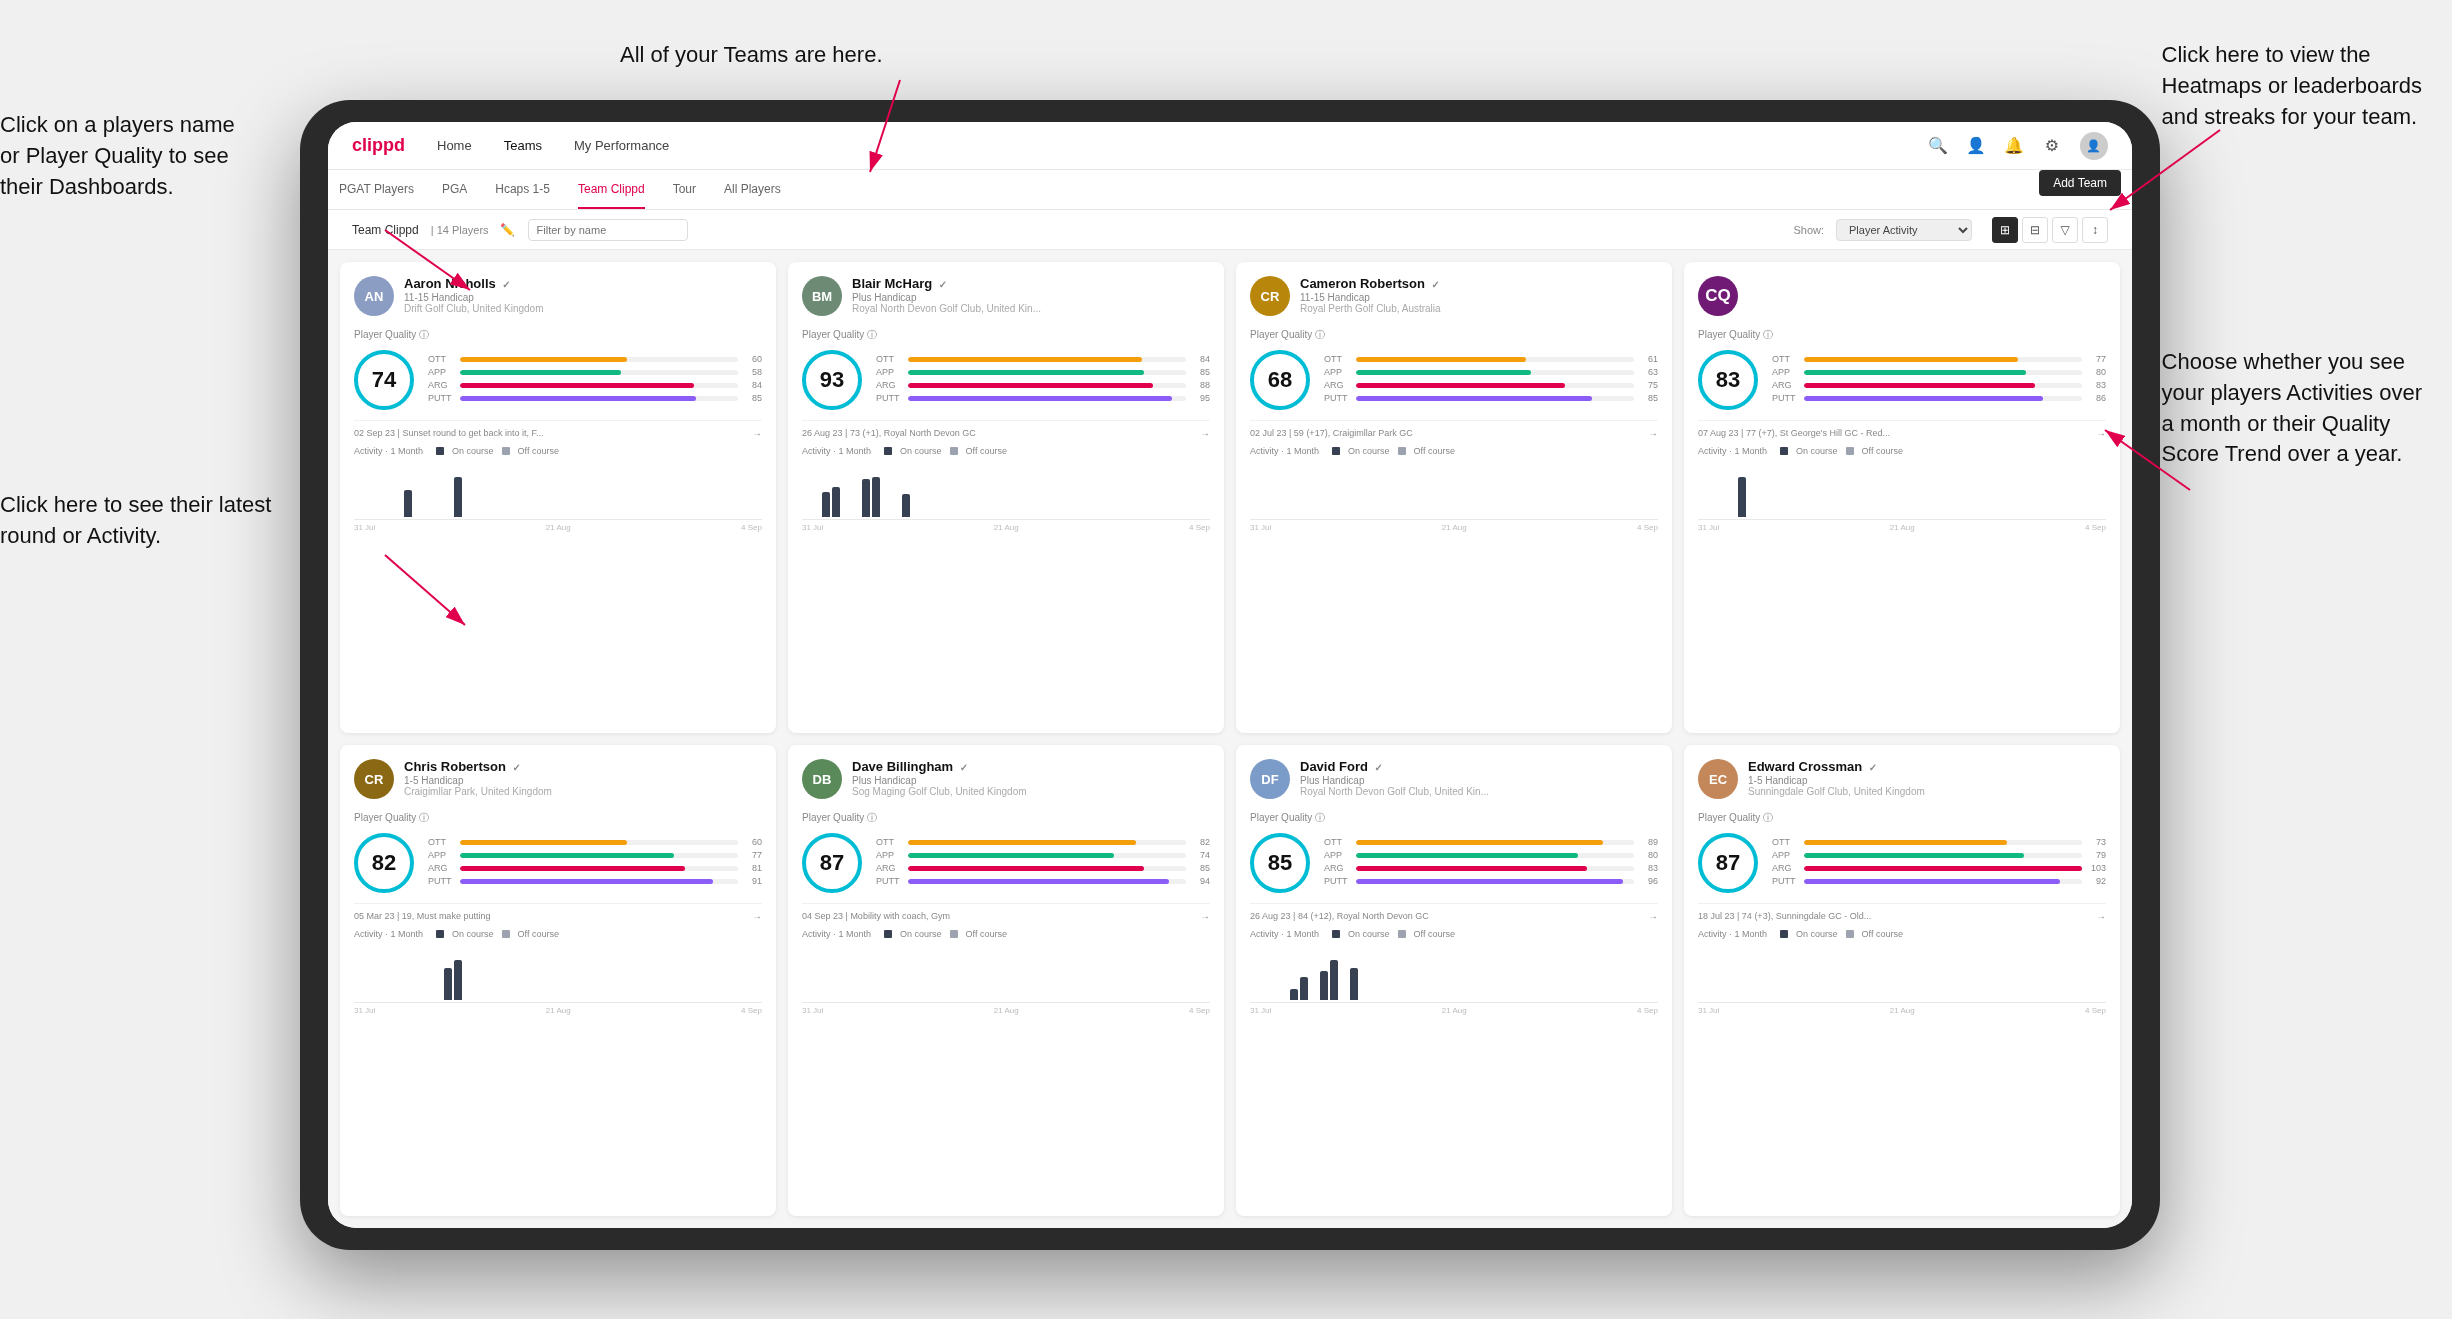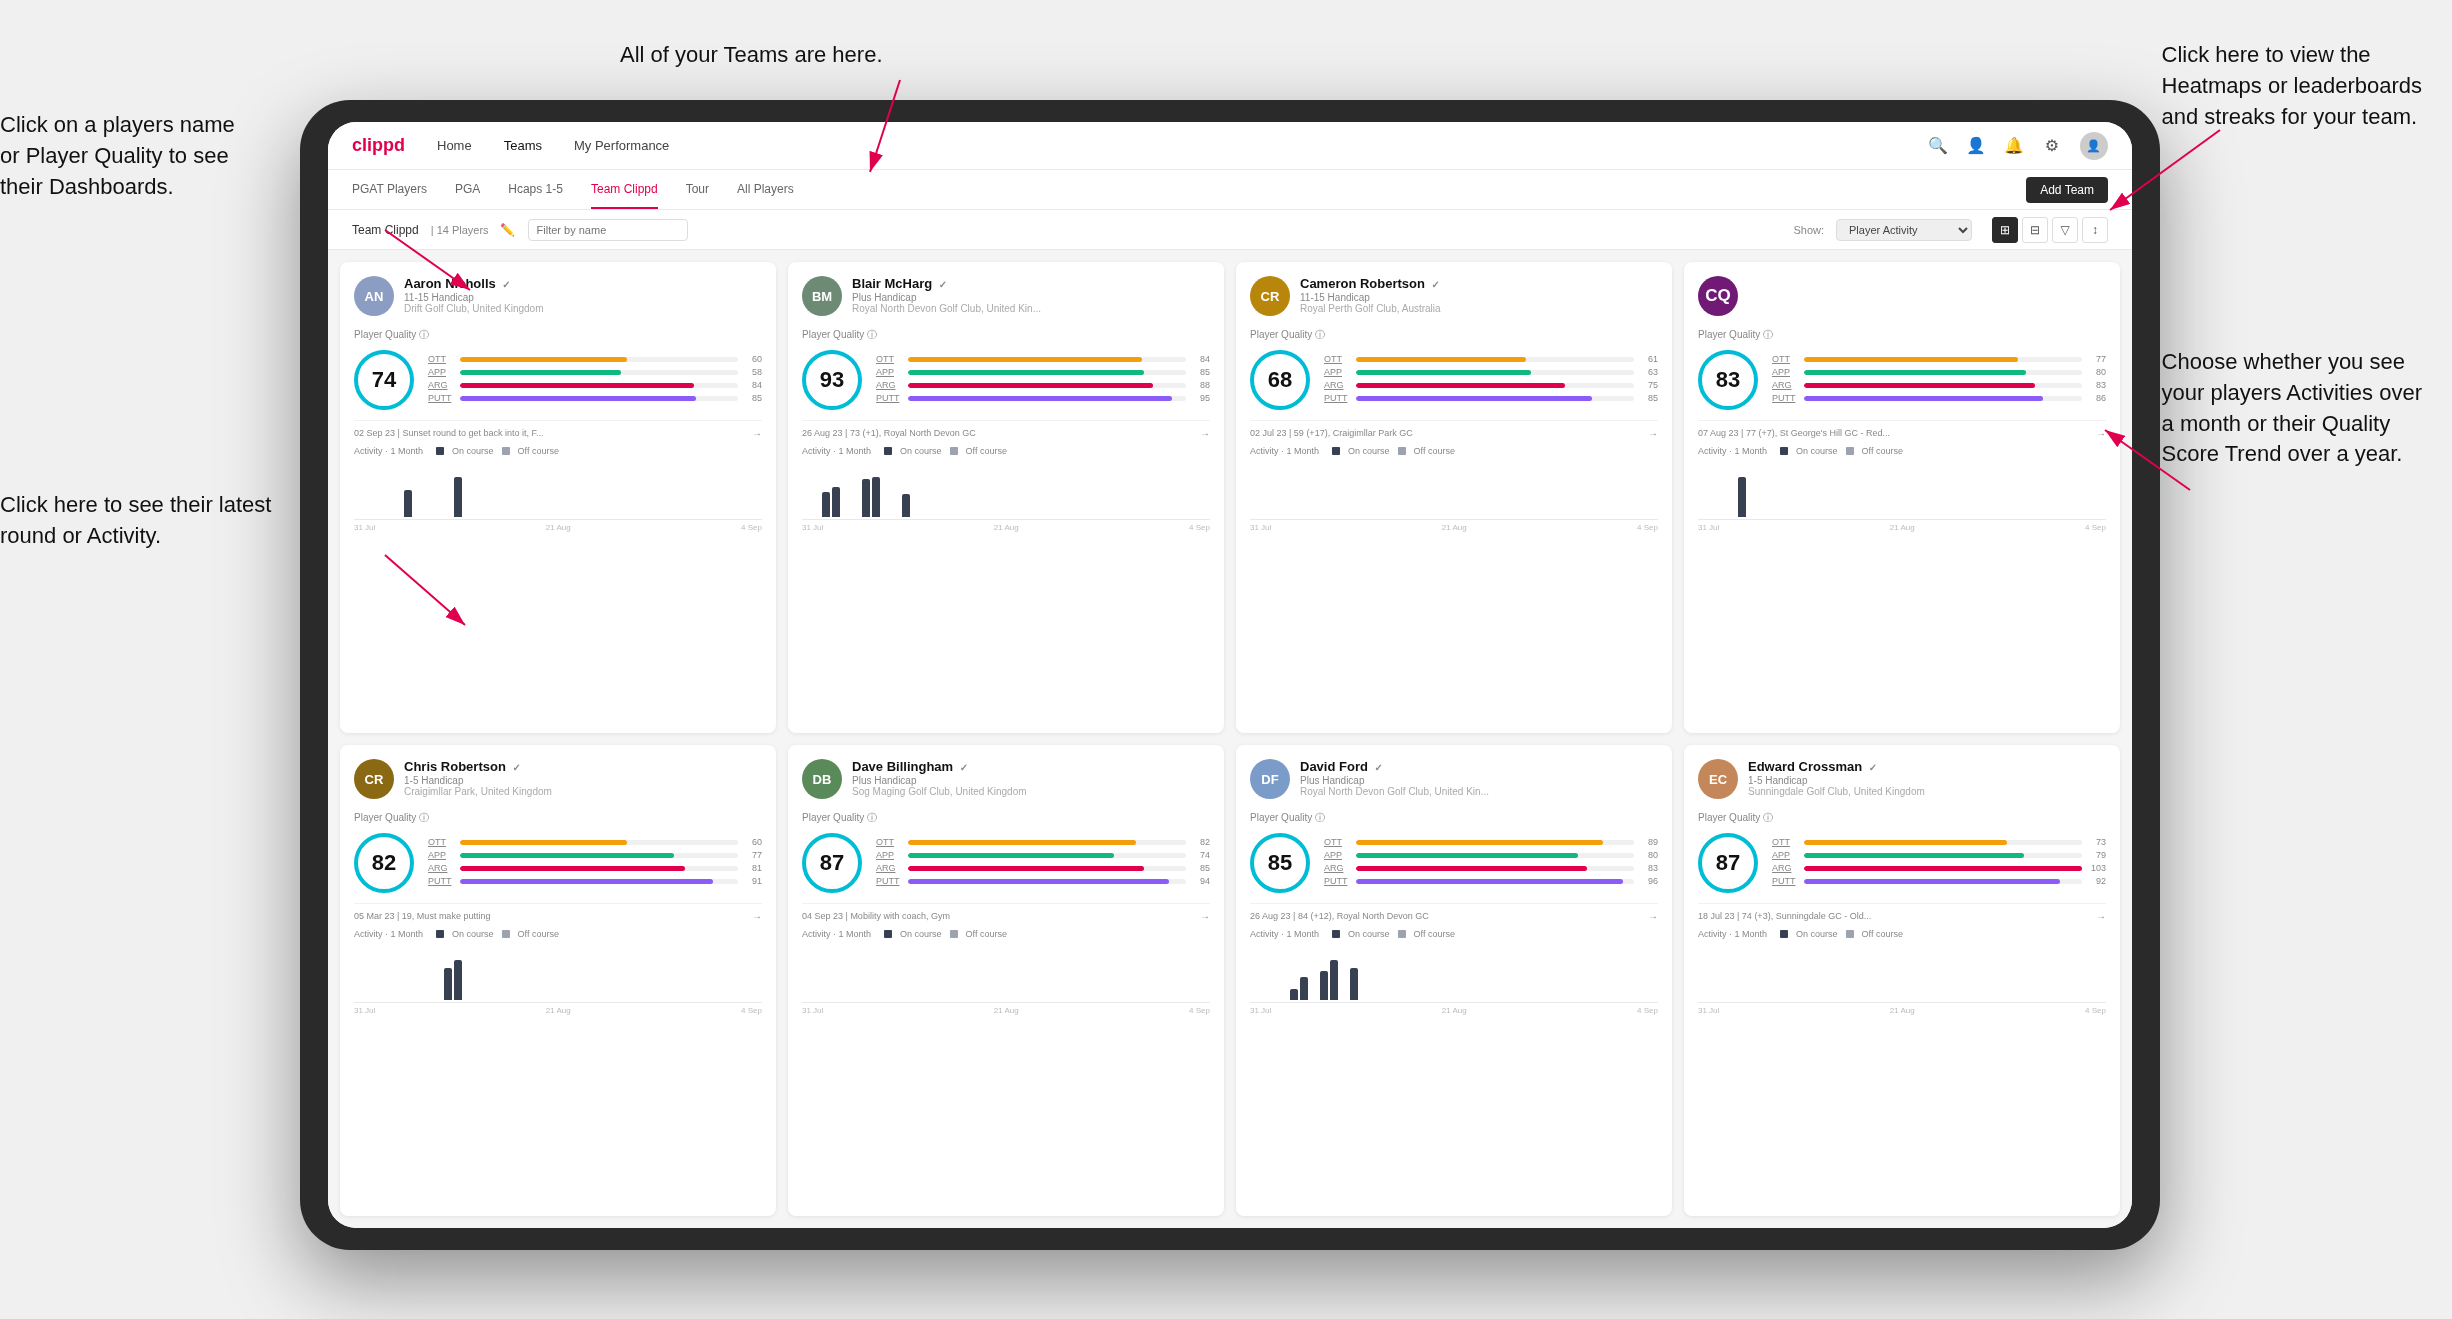--- a/index.html
+++ b/index.html
@@ -80,25 +80,25 @@
       align-items: center;
       justify-content: center;
       font-size: 12px;
       color: #fff;
       cursor: pointer;
     }
 
     
     .sub-tabs {
       display: flex;
-      align-items: center;
+      align-items: flex-start;
       height: 40px;
       background: #fff;
       border-bottom: 1px solid #e8e8e8;
-      padding: 0 24px;
+      padding: 0 11px;
       gap: 28px;
     }
     .sub-tab {
       font-size: 12px;
       color: #666;
       cursor: pointer;
       height: 100%;
       display: flex;
       align-items: center;
       border-bottom: 2px solid transparent;
@@ -267,21 +267,20 @@
       display: flex;
       align-items: center;
       margin-bottom: 3px;
       gap: 4px;
     }
     .bar-label {
       font-size: 9px;
       color: #888;
       width: 28px;
       flex-shrink: 0;
-      text-decoration: underline;
     }
     .bar-track {
       flex: 1;
       height: 5px;
       background: #f0f0f0;
       border-radius: 3px;
       overflow: hidden;
     }
     .bar-fill {
       height: 100%;

